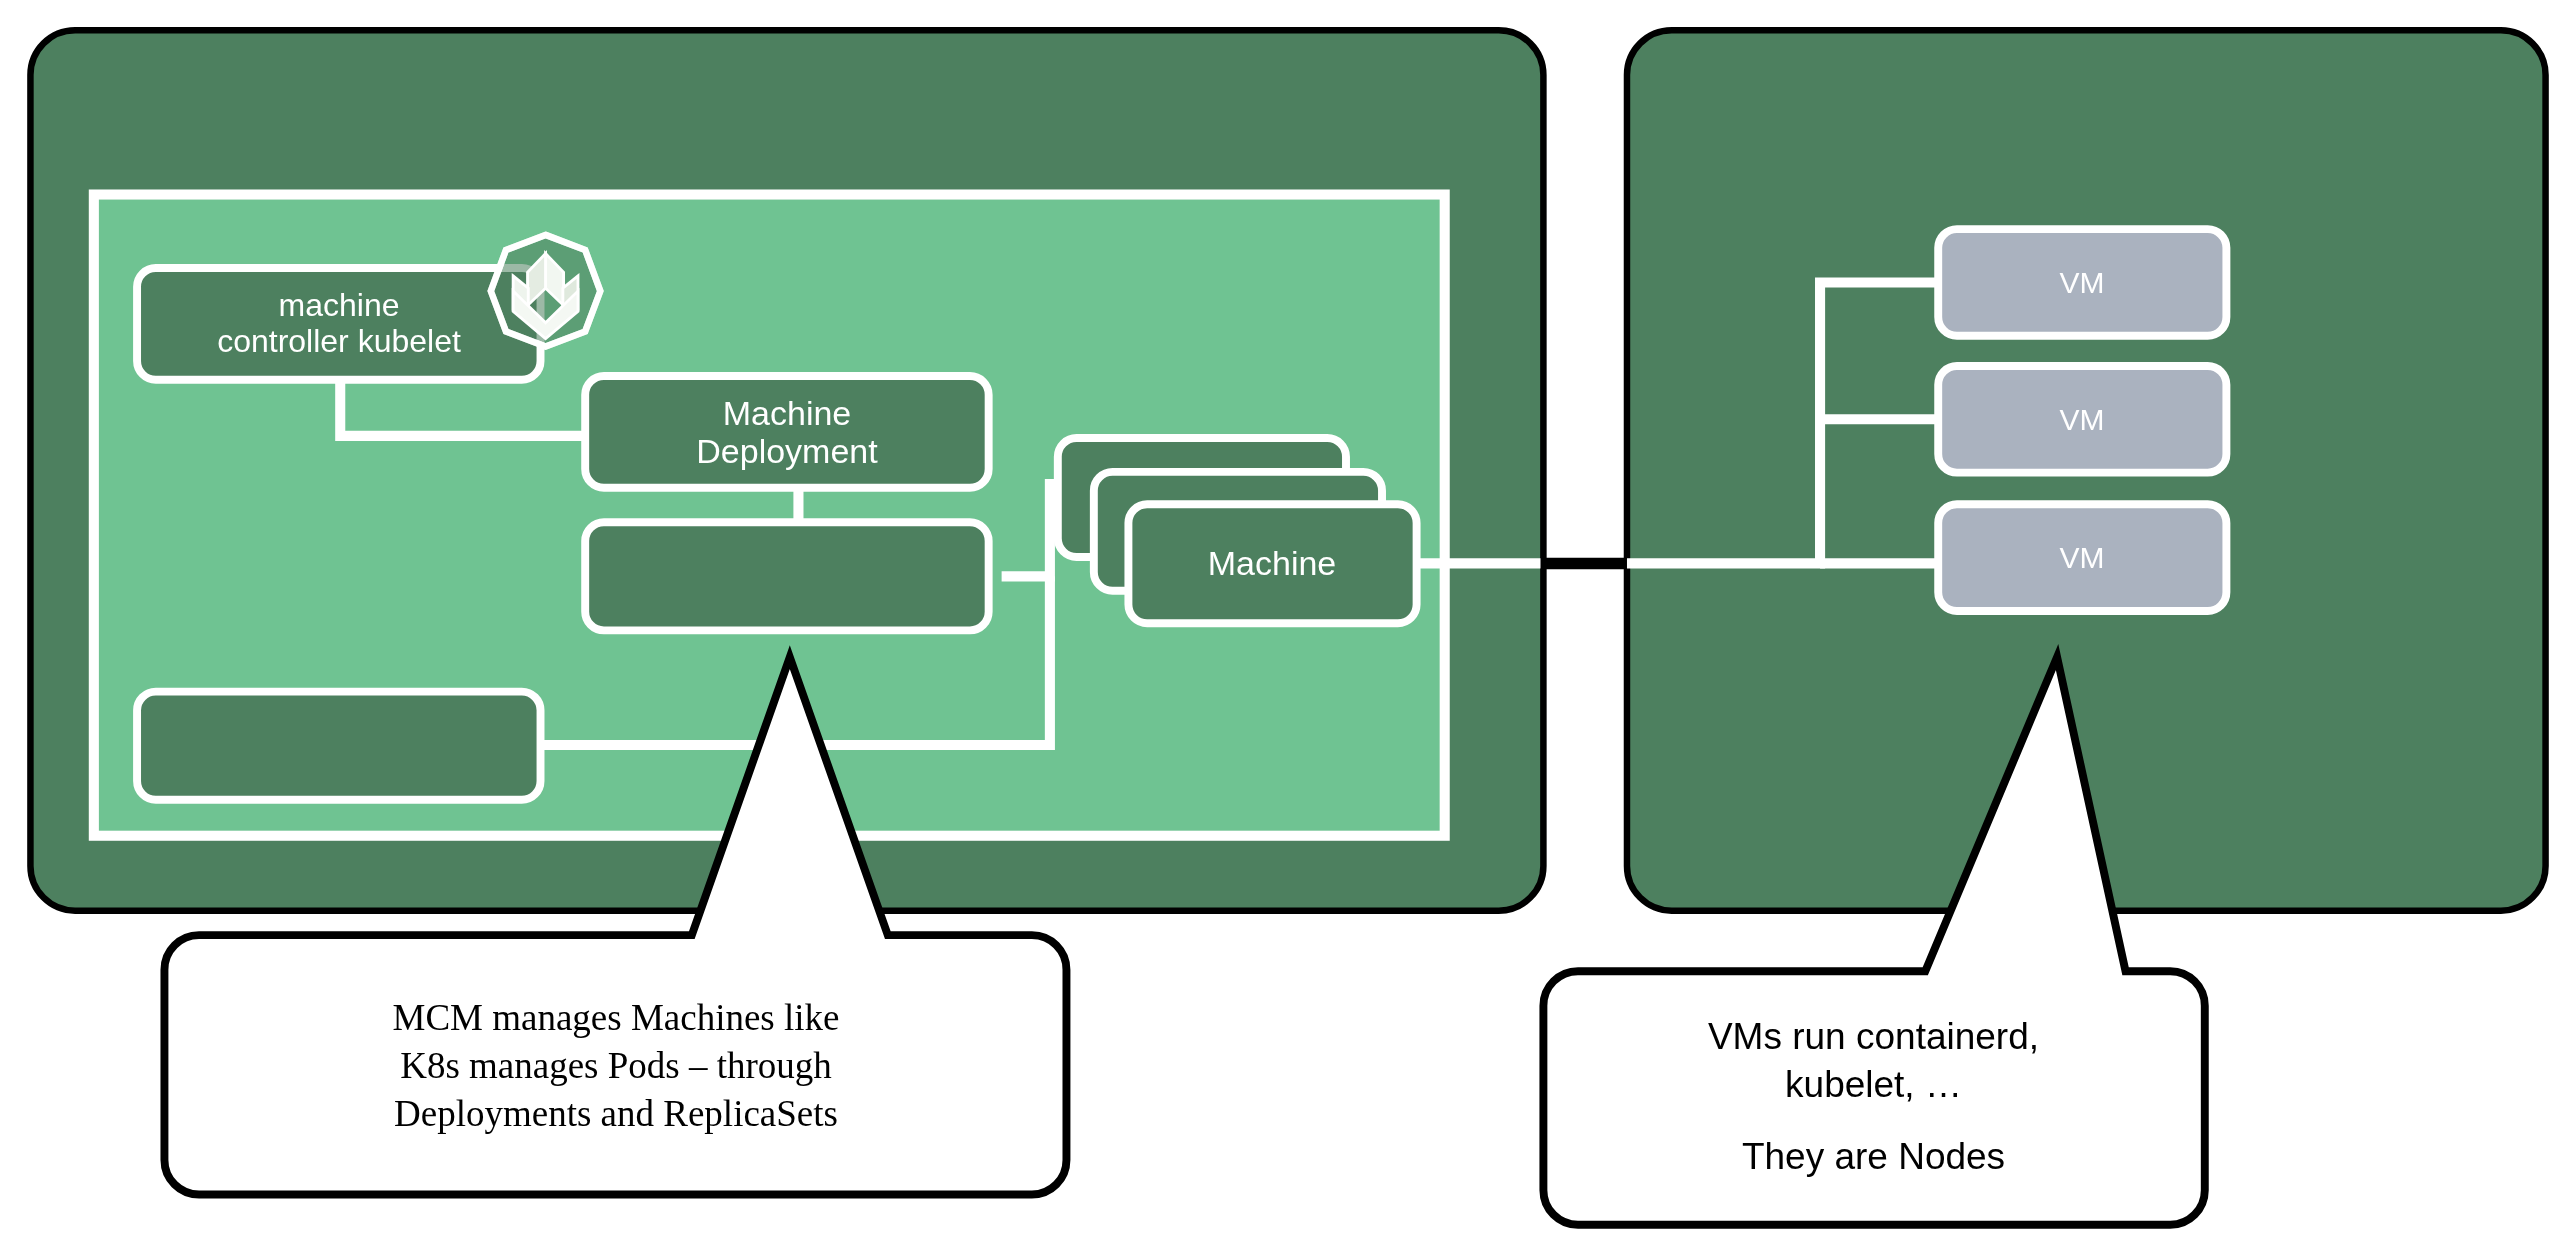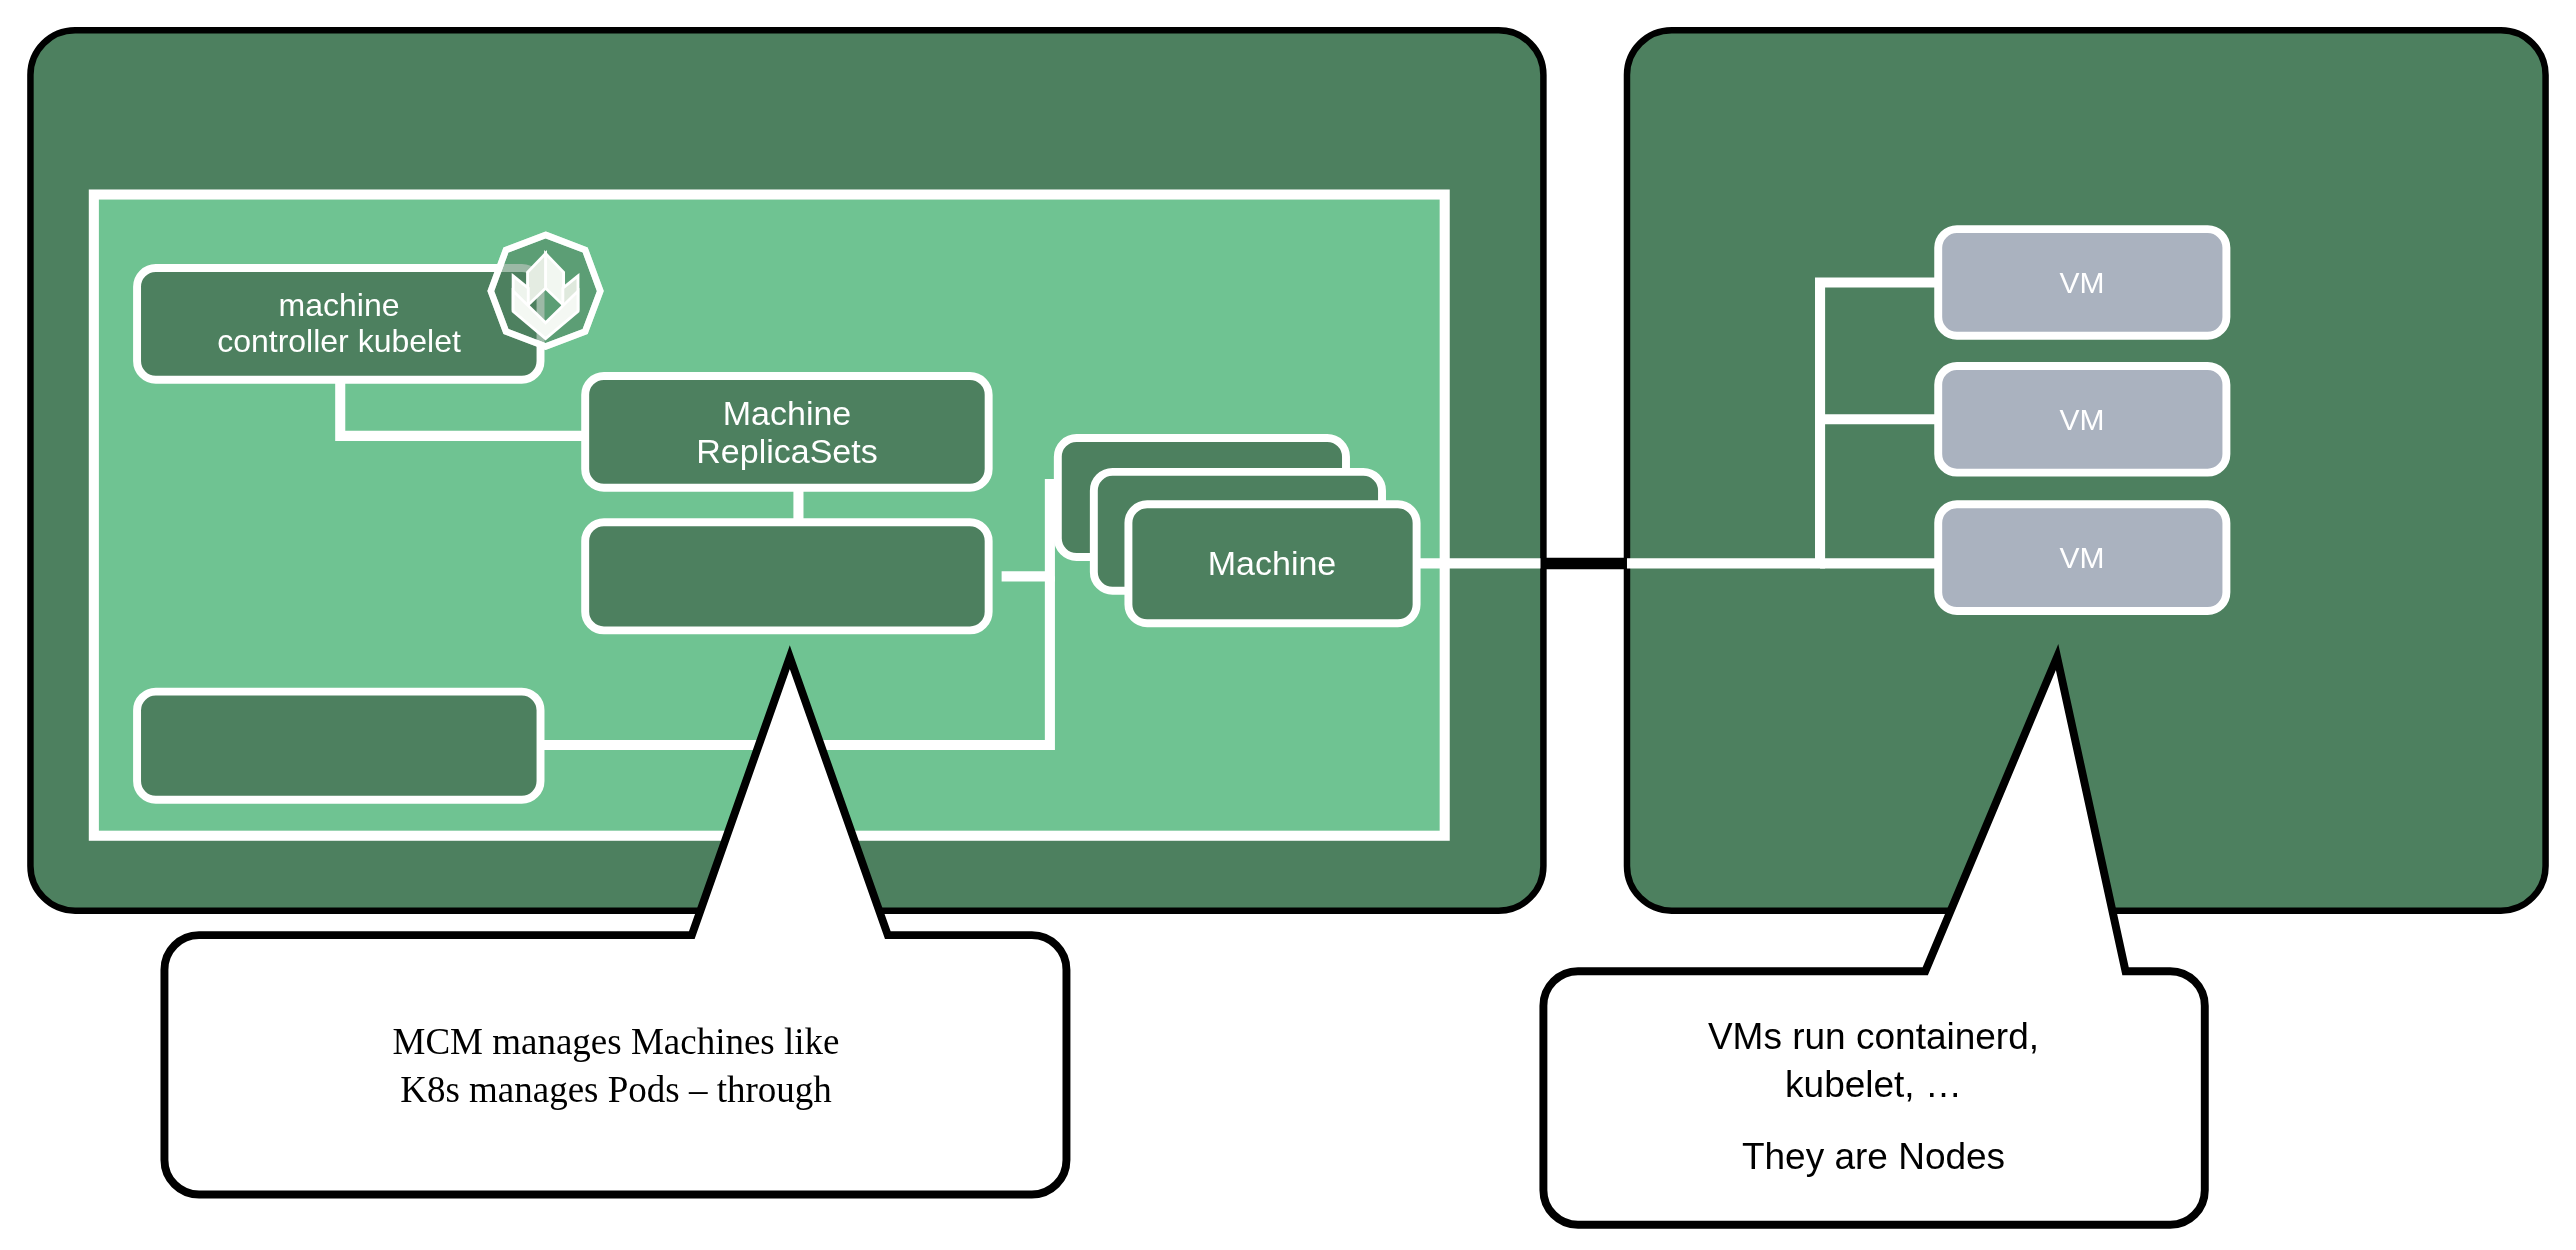--- a/index.html
+++ b/index.html
@@ -109,34 +109,35 @@
 
   <div class="boxlabel" style="left:137px;top:268px;width:404px;height:112px;
        font-size:32px;flex-direction:column;">
     <span>machine</span>
     <span>controller kubelet</span>
   </div>
 
   <div class="boxlabel" style="left:585px;top:376px;width:404px;height:112px;
        font-size:34px;flex-direction:column;">
     <span>Machine</span>
-    <span>ReplicaSets</span>
+    <span>Deployment</span>
   </div>
 
 
 
   <div class="boxlabel" style="left:1128px;top:504px;width:288px;height:119px;font-size:34px;">Machine</div>
 
   <div class="boxlabel" style="left:1938px;top:229px;width:288px;height:107px;font-size:30px;">VM</div>
   <div class="boxlabel" style="left:1938px;top:366px;width:288px;height:107px;font-size:30px;">VM</div>
   <div class="boxlabel" style="left:1938px;top:504px;width:288px;height:107px;font-size:30px;">VM</div>
 
   <div class="calloutText" style="left:173px;top:958px;width:886px;height:216px;font-size:37px;font-family:Liberation Serif, serif;">
     <span>MCM manages Machines like</span>
     <span>K8s manages Pods – through</span>
+    <span>Deployments and ReplicaSets</span>
   </div>
 
   <div class="calloutText" style="left:1549px;top:989px;width:649px;height:216px;font-size:37px;">
     <span>VMs run containerd,</span>
     <span>kubelet, …</span>
     <span style="height:24.5px;"></span>
     <span>They are Nodes</span>
   </div>
 
 </div>

